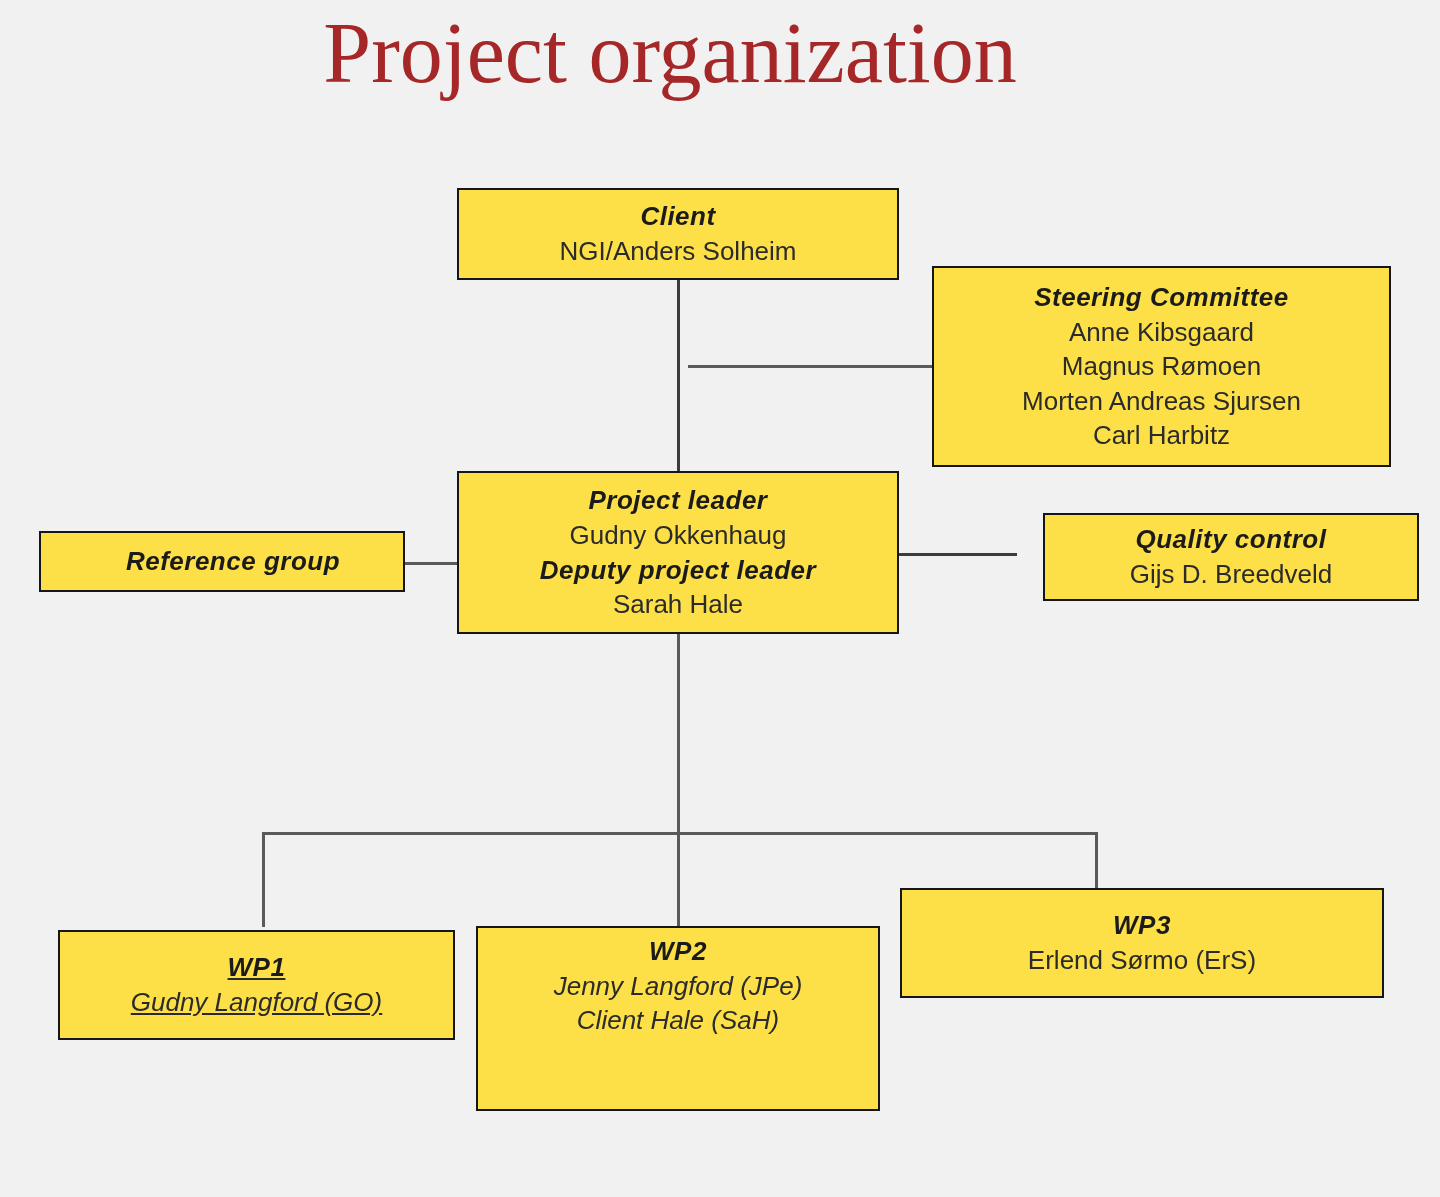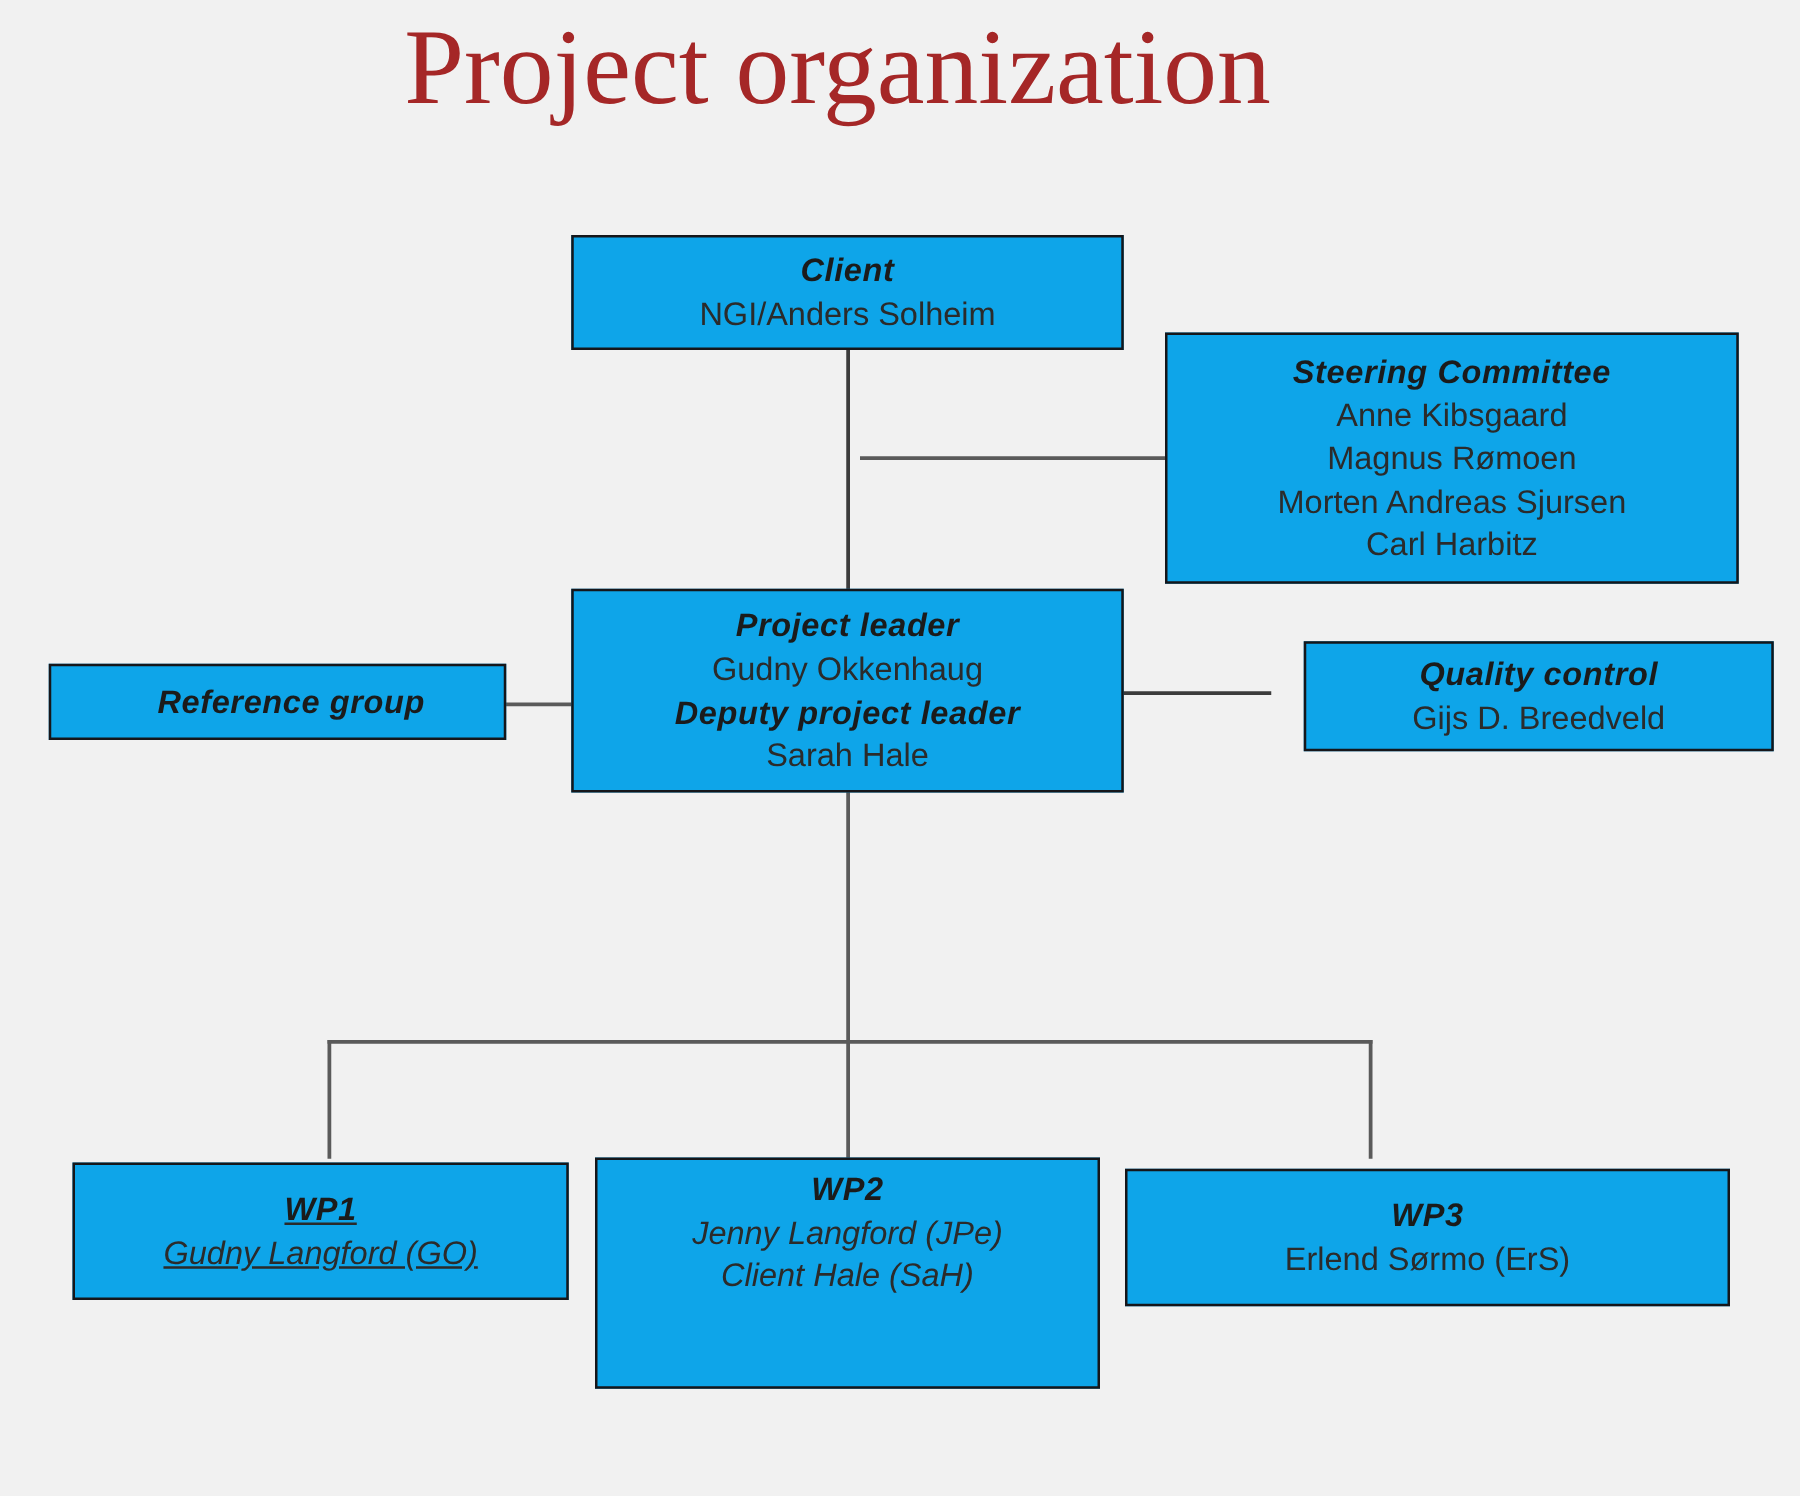--- a/index.html
+++ b/index.html
@@ -33,21 +33,21 @@
     line-height: 1.05;
     color: #a52727;
     letter-spacing: 0px;
     white-space: nowrap;
   }
 
   
   .node {
     position: absolute;
     box-sizing: border-box;
-    background: #0ea5e9;
+    background: #fde047;
     border: 2px solid #15161a;
     text-align: center;
     color: #2a2a2a;
     font-size: 26px;
     line-height: 1.33;
     padding: 6px 10px;
     display: flex;
     flex-direction: column;
     justify-content: center;
     align-items: stretch;
@@ -137,18 +137,18 @@
     <div class="hd">WP1</div>
     <div class="nm-it">Gudny  Langford (GO)</div>
   </div>
 
   <div class="node top-align" style="left:476px; top:926px; width:404px; height:185px;">
     <div class="hd">WP2</div>
     <div class="nm-it">Jenny Langford (JPe)</div>
     <div class="nm-it">Client Hale (SaH)</div>
   </div>
 
-  <div class="node" style="left:900px; top:935px; width:484px; height:110px;">
+  <div class="node" style="left:900px; top:888px; width:484px; height:110px;">
     <div class="hd">WP3</div>
     <div class="nm">Erlend Sørmo (ErS)</div>
   </div>
 
 </div>
 
 </body></html>

